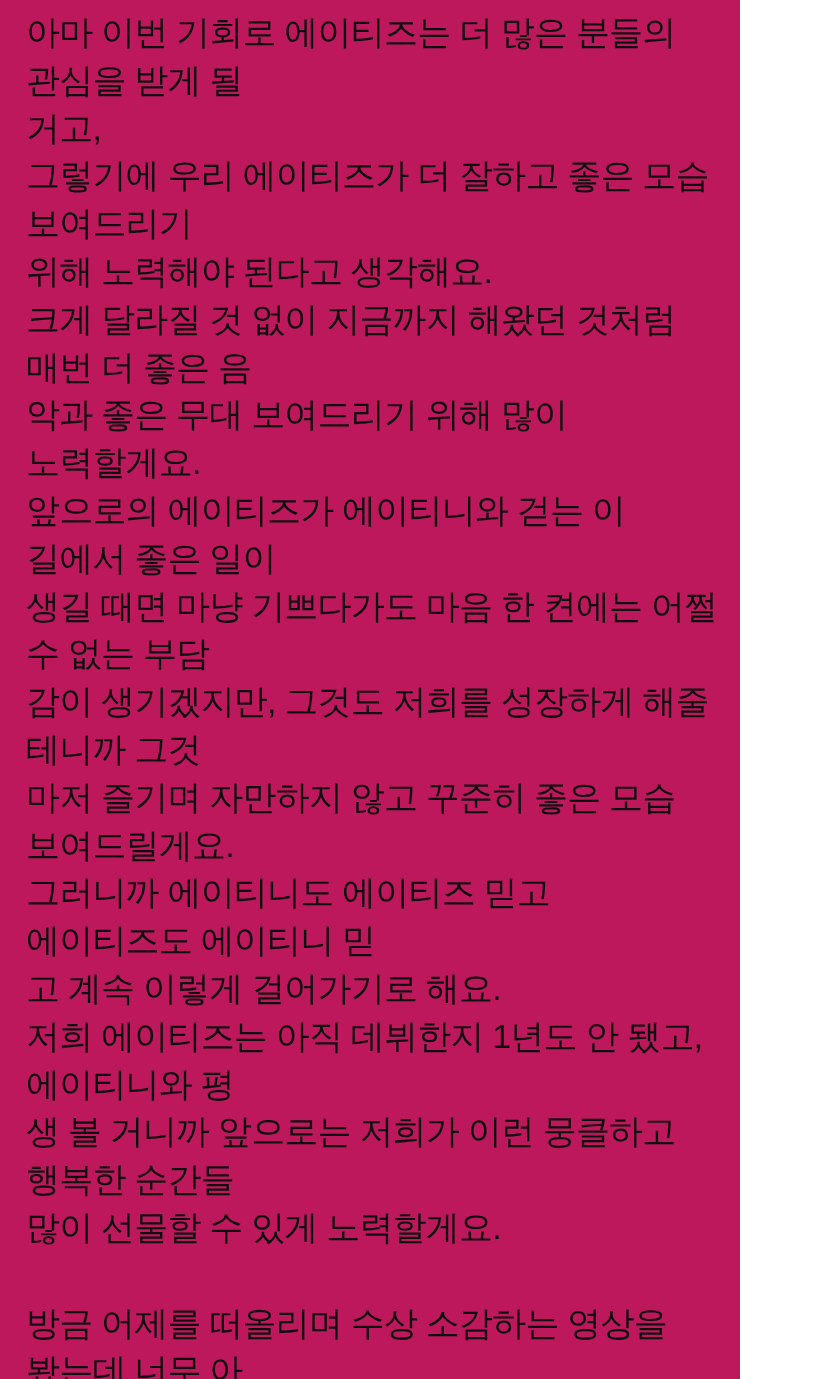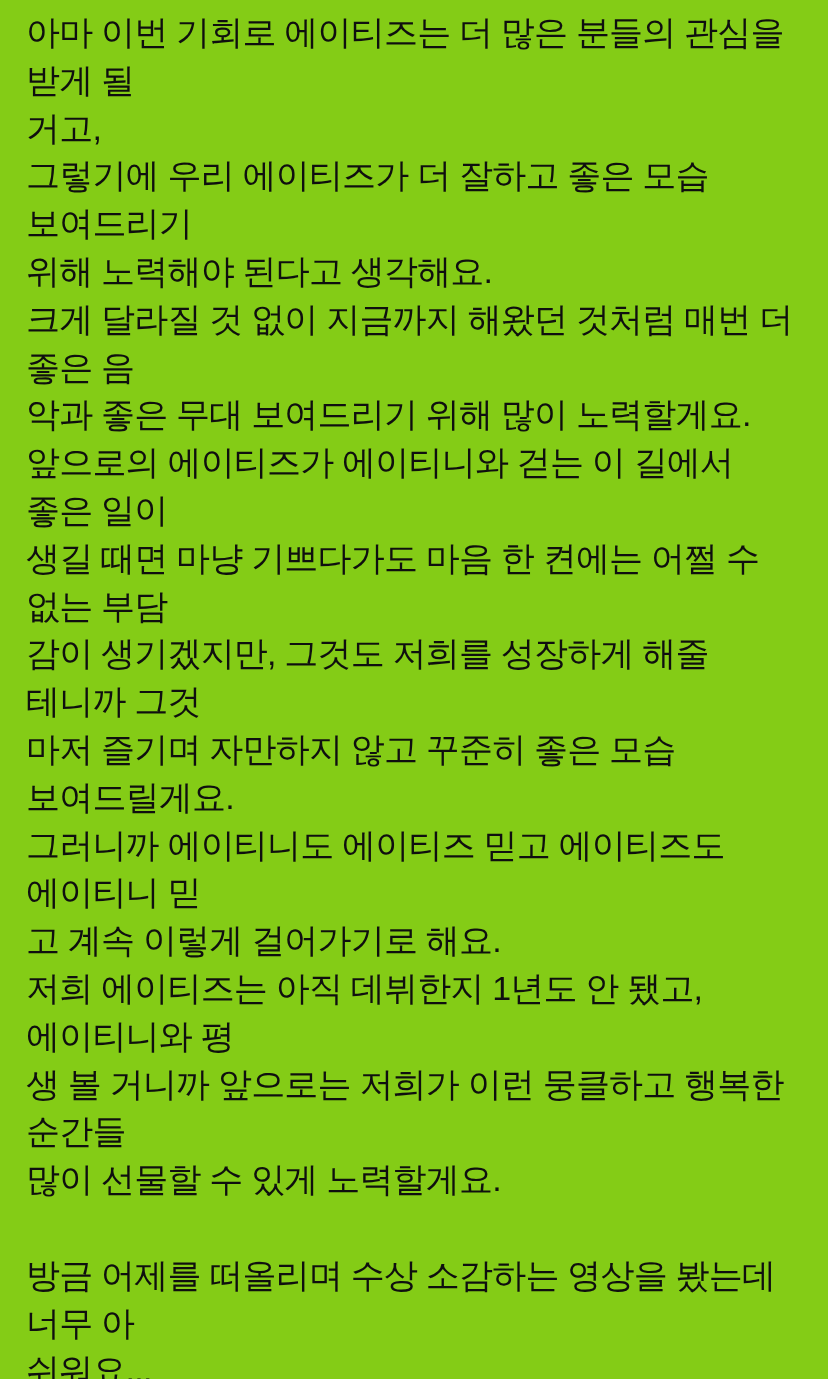--- a/index.html
+++ b/index.html
@@ -6,24 +6,24 @@
     margin: 0;
     padding: 0;
   }
   body {
     width: 828px;
     height: 1379px;
     background: #ffffff;
     overflow: hidden;
   }
   .page {
-    width: 828px;
+    width: 740px;
     height: 1379px;
     box-sizing: border-box;
-    background: #84cc16;
+    background: #be185d;
   }
   .text-block {
     padding: 9px 22px 0 26px;
     font-family: "Liberation Sans", "DejaVu Sans", sans-serif;
     font-size: 34px;
     line-height: 47.8px;
     font-weight: 400;
     color: #0f0f0f;
     letter-spacing: -0.8px;
     word-break: keep-all;

